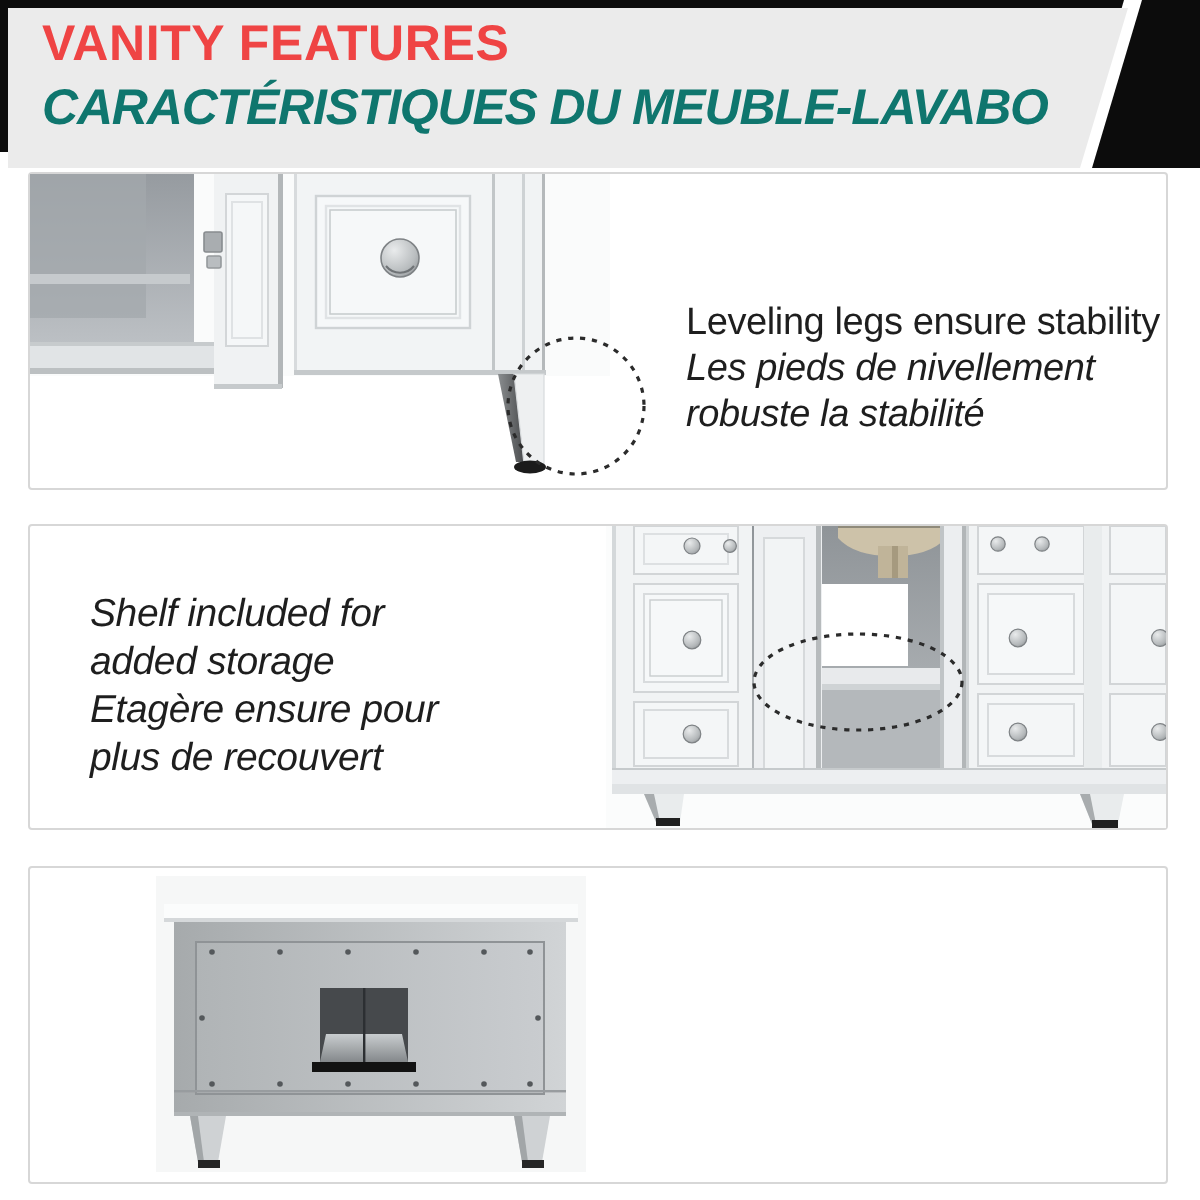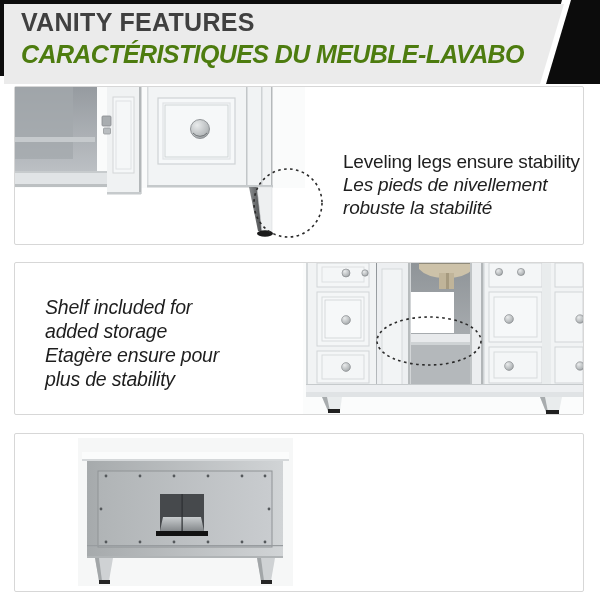--- a/index.html
+++ b/index.html
@@ -8,23 +8,23 @@
 
   
   .hdr{position:absolute;left:0;top:0;width:600px;height:92px;}
   .hdr-back{position:absolute;left:0;top:0;width:600px;height:76px;background:#0c0c0c;
             clip-path:polygon(0 0,562px 0,540px 76px,0 76px);}
   .hdr-corner{position:absolute;left:540px;top:0;width:60px;height:84px;background:#0c0c0c;
             clip-path:polygon(31px 0,60px 0,60px 84px,6px 84px);}
   .hdr-band{position:absolute;left:4px;top:4px;width:562px;height:80px;background:#ebebeb;
             clip-path:polygon(0 0,560px 0,536px 80px,0 80px);}
   .hdr-title{position:absolute;left:21px;top:8px;font-size:25px;font-weight:700;
-             color:#404040;letter-spacing:.3px;white-space:nowrap;}
+             color:#ef4444;letter-spacing:.3px;white-space:nowrap;}
   .hdr-sub{position:absolute;left:21px;top:40px;font-size:25px;font-weight:700;font-style:italic;
-           color:#4d7c0f;letter-spacing:-.6px;white-space:nowrap;}
+           color:#0f766e;letter-spacing:-.6px;white-space:nowrap;}
 
   
   .panel{position:absolute;left:14px;width:570px;background:#fff;border:1px solid #d7d7d7;
          border-radius:2px;box-sizing:border-box;}
   .p1{top:86px;height:159px;}
   .p2{top:262px;height:153px;padding-left:38px;}
   .p3{top:433px;height:159px;}
 
   .photo{position:absolute;display:block;}
   .p1 .photo{left:0;top:0;width:320px;height:157px;}
@@ -201,21 +201,21 @@
         <polygon points="237,134 259,134 256,149 243,149" fill="#e9eced"></polygon>
         <polygon points="237,134 242,134 245,149 243,149" fill="#a8acae"></polygon>
         <rect x="243" y="147" width="13" height="4" fill="#202020"></rect>
       </g>
       <ellipse cx="126" cy="78" rx="52" ry="24" fill="none" stroke="#2b2b2b" stroke-width="1.6" stroke-dasharray="2.6 3.4"></ellipse>
     </svg>
     <div class="txt">
       <div class="it">Shelf included for</div>
       <div class="it">added storage</div>
       <div class="it">Etagère ensure pour</div>
-      <div class="it">plus de stability</div>
+      <div class="it">plus de recouvert</div>
     </div>
   </div>
 
   <div class="panel p3">
     <svg class="photo" viewBox="0 0 215 148">
       <defs>
         <linearGradient id="p3body" x1="0" y1="0" x2="1" y2="0">
           <stop offset="0" stop-color="#a6aaac"></stop>
             <stop offset="1" stop-color="#d1d4d6"></stop>
         </linearGradient>

